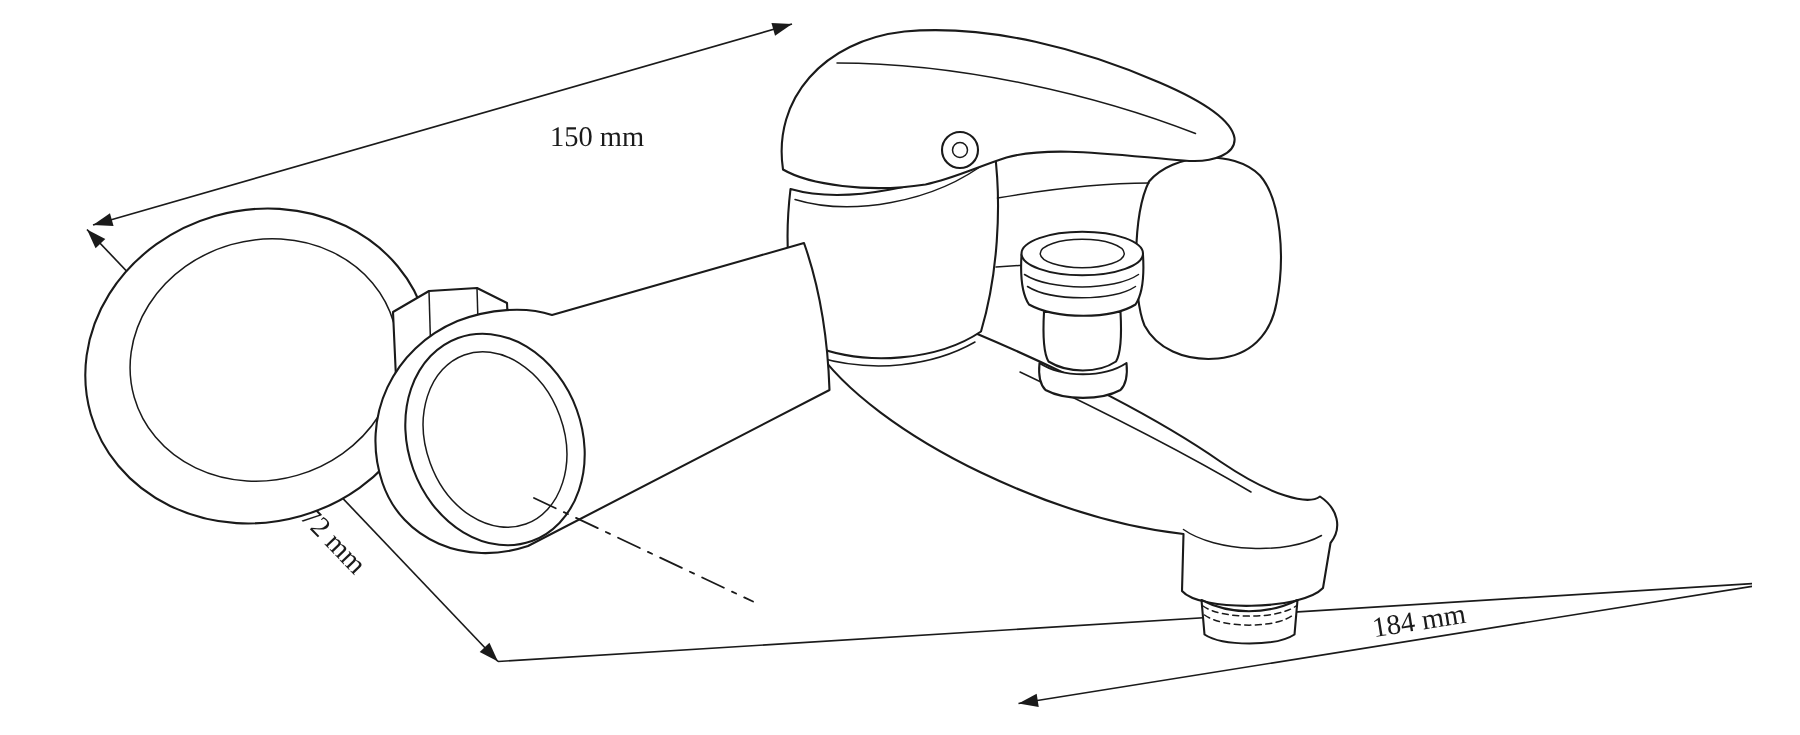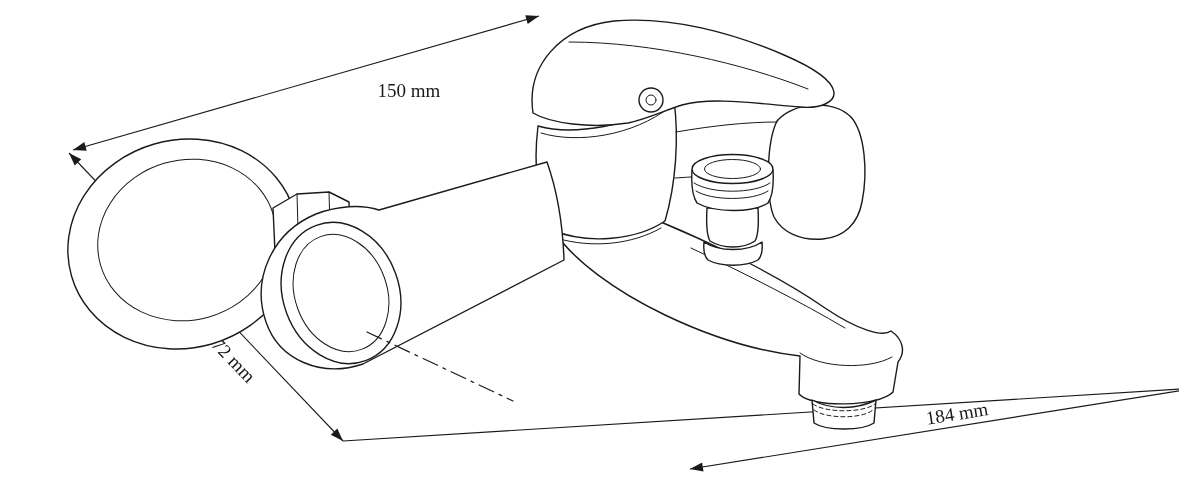--- a/index.html
+++ b/index.html
@@ -3,21 +3,20 @@
 <meta charset="utf-8">
 <style>
   html, body { margin: 0; padding: 0; background: #ffffff; }
   #stage {
     position: relative;
     width: 1168px;
     height: 490px;
     background: #ffffff;
     overflow: hidden;
     font-family: "Liberation Serif", serif;
-    margin-left: 11px;
   }
   svg { display: block; }
   .shape   { fill: #ffffff; stroke: #1a1a1a; stroke-width: 1.4; stroke-linejoin: round; }
   .ln      { fill: none;    stroke: #1a1a1a; stroke-width: 1.4; stroke-linecap: round; }
   .thin    { fill: none;    stroke: #1a1a1a; stroke-width: 1;   stroke-linecap: round; }
   .dim     { fill: none;    stroke: #1a1a1a; stroke-width: 1.1; }
   .arrow   { fill: #1a1a1a; stroke: none; }
   .dashed  { stroke-dasharray: 4 3; }
   .dashdot { stroke-dasharray: 16 6 3 6; stroke-width: 1.2; }
   text.dim-label {

